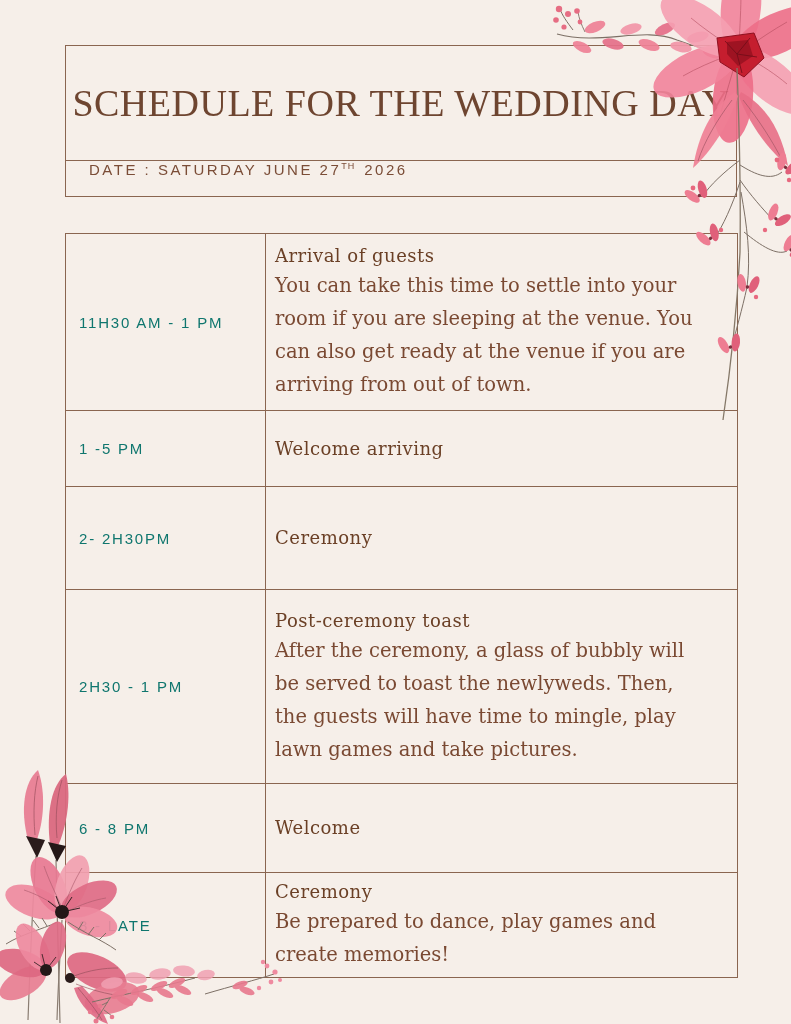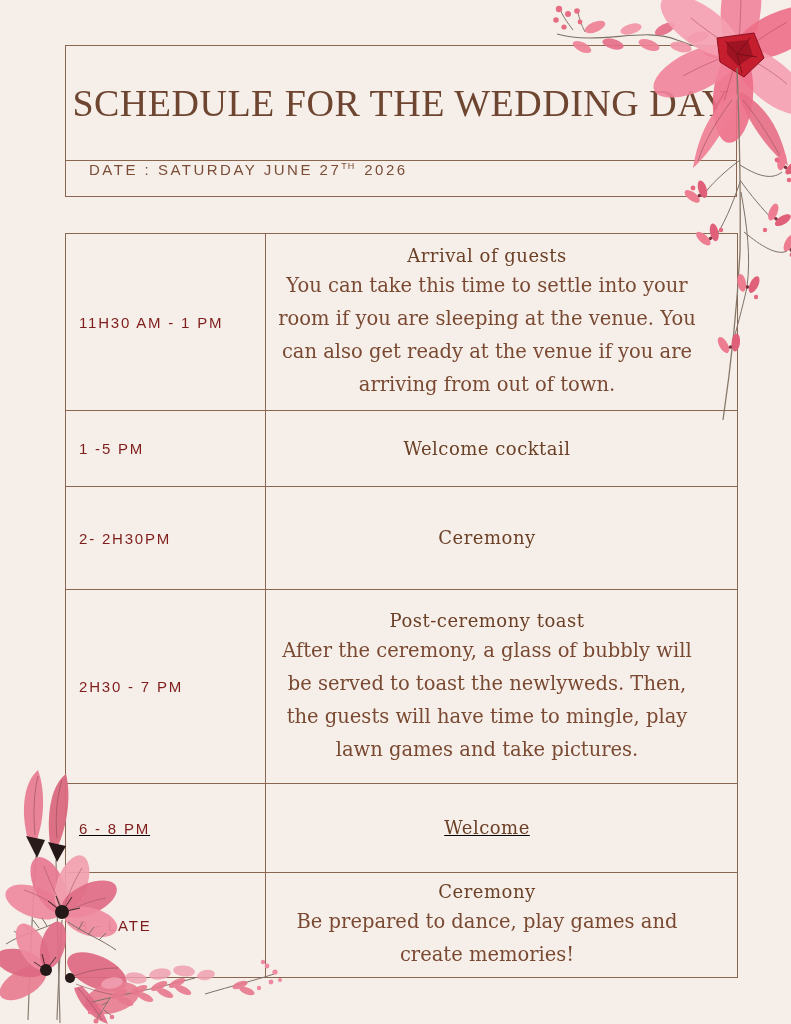--- a/index.html
+++ b/index.html
@@ -33,25 +33,25 @@
   table.schedule{
     position:absolute;left:65px;top:233px;width:672px;height:724px;
     border-collapse:collapse;table-layout:fixed;z-index:1;
   }
   table.schedule td{
     border:1.5px solid #8a6550;vertical-align:middle;box-sizing:border-box;
   }
   col.c-time{width:200px;}
   col.c-event{width:472px;}
   tr.r0{height:177px;} tr.r1{height:76px;} tr.r2{height:103px;}
-  tr.r3{height:194px;} tr.r4{height:89px;text-decoration:underline;} tr.r5{height:103px;}
+  tr.r3{height:194px;} tr.r4{height:89px;} tr.r5{height:103px;}
   .time-cell{
-    padding-left:13px;font-size:15px;letter-spacing:1.8px;color:#7f1d1d;
-  }
-  .event-cell{padding:6px 38px 6px 9px;text-align:center;}
+    padding-left:13px;font-size:15px;letter-spacing:1.8px;color:#0f766e;
+  }
+  .event-cell{padding:6px 38px 6px 9px;}
   .event-title{
     font-family:"DejaVu Serif", serif;font-size:18px;letter-spacing:0.5px;
     color:#6b4026;line-height:26px;
   }
   .event-desc{
     font-family:"DejaVu Serif", serif;font-size:19.5px;
     color:#7a4932;line-height:33px;
   }
   .deco{position:absolute;z-index:5;pointer-events:none;}
   #deco-top-right{right:0;top:0;}
@@ -78,33 +78,33 @@
     <tr class="r0">
       <td class="time-cell">11H30 AM - 1 PM</td>
       <td class="event-cell">
         <div class="event-title">Arrival of guests</div>
         <div class="event-desc">You can take this time to settle into your room if you are sleeping at the venue. You can also get ready at the venue if you are arriving from out of town.</div>
       </td>
     </tr>
     <tr class="r1">
       <td class="time-cell">1 -5 PM</td>
       <td class="event-cell">
-        <div class="event-title">Welcome cocktail</div>
+        <div class="event-title">Welcome arriving</div>
         <div class="event-desc"></div>
       </td>
     </tr>
     <tr class="r2">
       <td class="time-cell">2- 2H30PM</td>
       <td class="event-cell">
         <div class="event-title">Ceremony</div>
         <div class="event-desc"></div>
       </td>
     </tr>
     <tr class="r3">
-      <td class="time-cell">2H30 - 7 PM</td>
+      <td class="time-cell">2H30 - 1 PM</td>
       <td class="event-cell">
         <div class="event-title">Post-ceremony toast</div>
         <div class="event-desc">After the ceremony, a glass of bubbly will be served to toast the newlyweds. Then, the guests will have time to mingle, play lawn games and take pictures.</div>
       </td>
     </tr>
     <tr class="r4">
       <td class="time-cell">6 - 8 PM</td>
       <td class="event-cell">
         <div class="event-title">Welcome</div>
         <div class="event-desc"></div>

